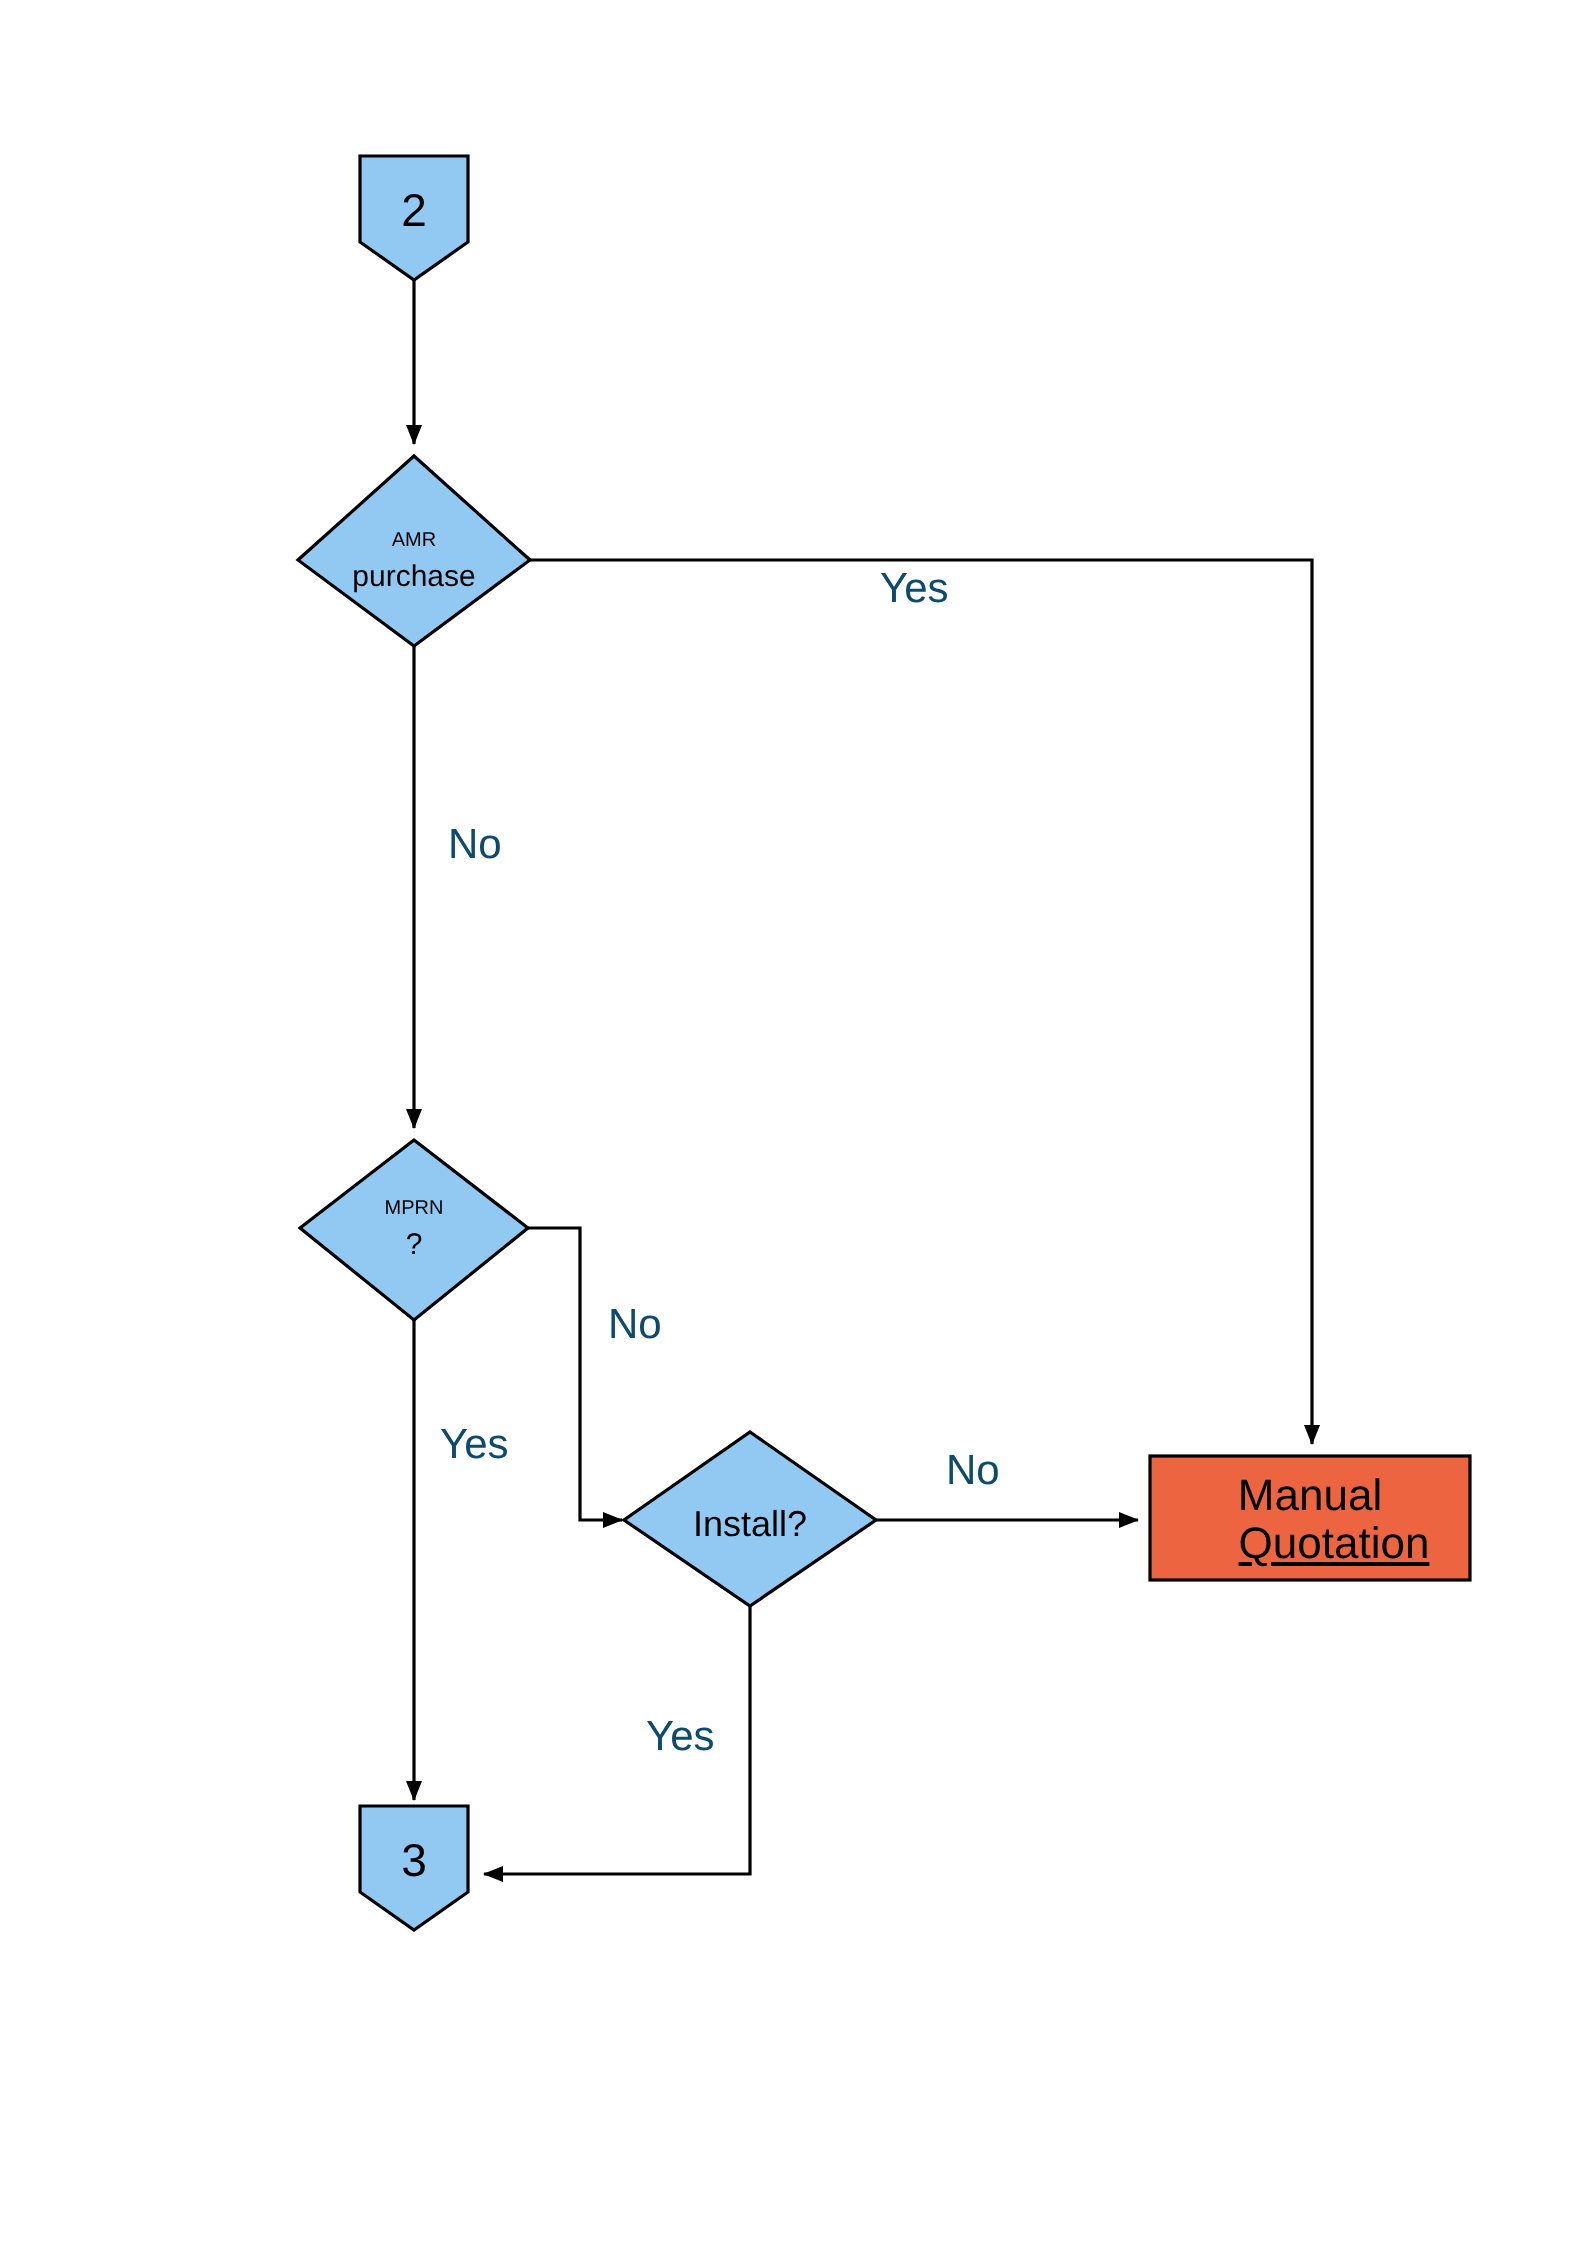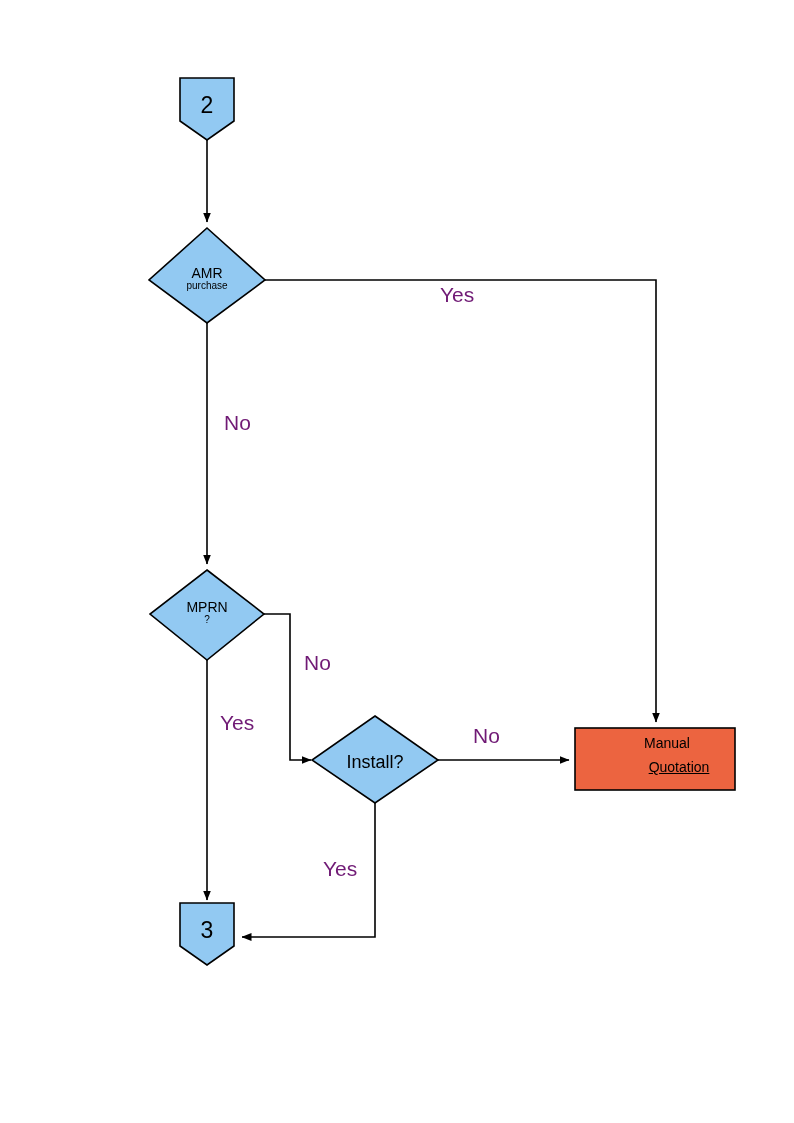--- a/index.html
+++ b/index.html
@@ -27,39 +27,38 @@
   .node-label {
     position: absolute;
     text-align: center;
     color: #000000;
     line-height: 1.15;
     pointer-events: none;
     white-space: pre;
   }
   .edge-label {
     position: absolute;
-    color: #701a75;
+    color: #0c4a6e;
     font-size: 21px;
     white-space: pre;
   }
   .lbl-connector {
     font-size: 23px;
   }
   .lbl-small-primary {
-    font-size: 14px;
+    font-size: 10px;
   }
   .lbl-small-secondary {
-    font-size: 10px;
+    font-size: 15px;
   }
   .lbl-medium {
     font-size: 18px;
   }
   .lbl-box {
-    font-size: 14px;
-    padding-left: 12px;
+    font-size: 22px;
   }
 </style>
 </head>
 <body>
 
 <div id="canvas">
 
   <svg id="flow-svg" viewBox="0 0 794 1123" xmlns="http://www.w3.org/2000/svg">
     <defs>
       <marker id="arrowhead" markerWidth="10" markerHeight="8" refX="9.5" refY="4" orient="auto" markerUnits="userSpaceOnUse">

